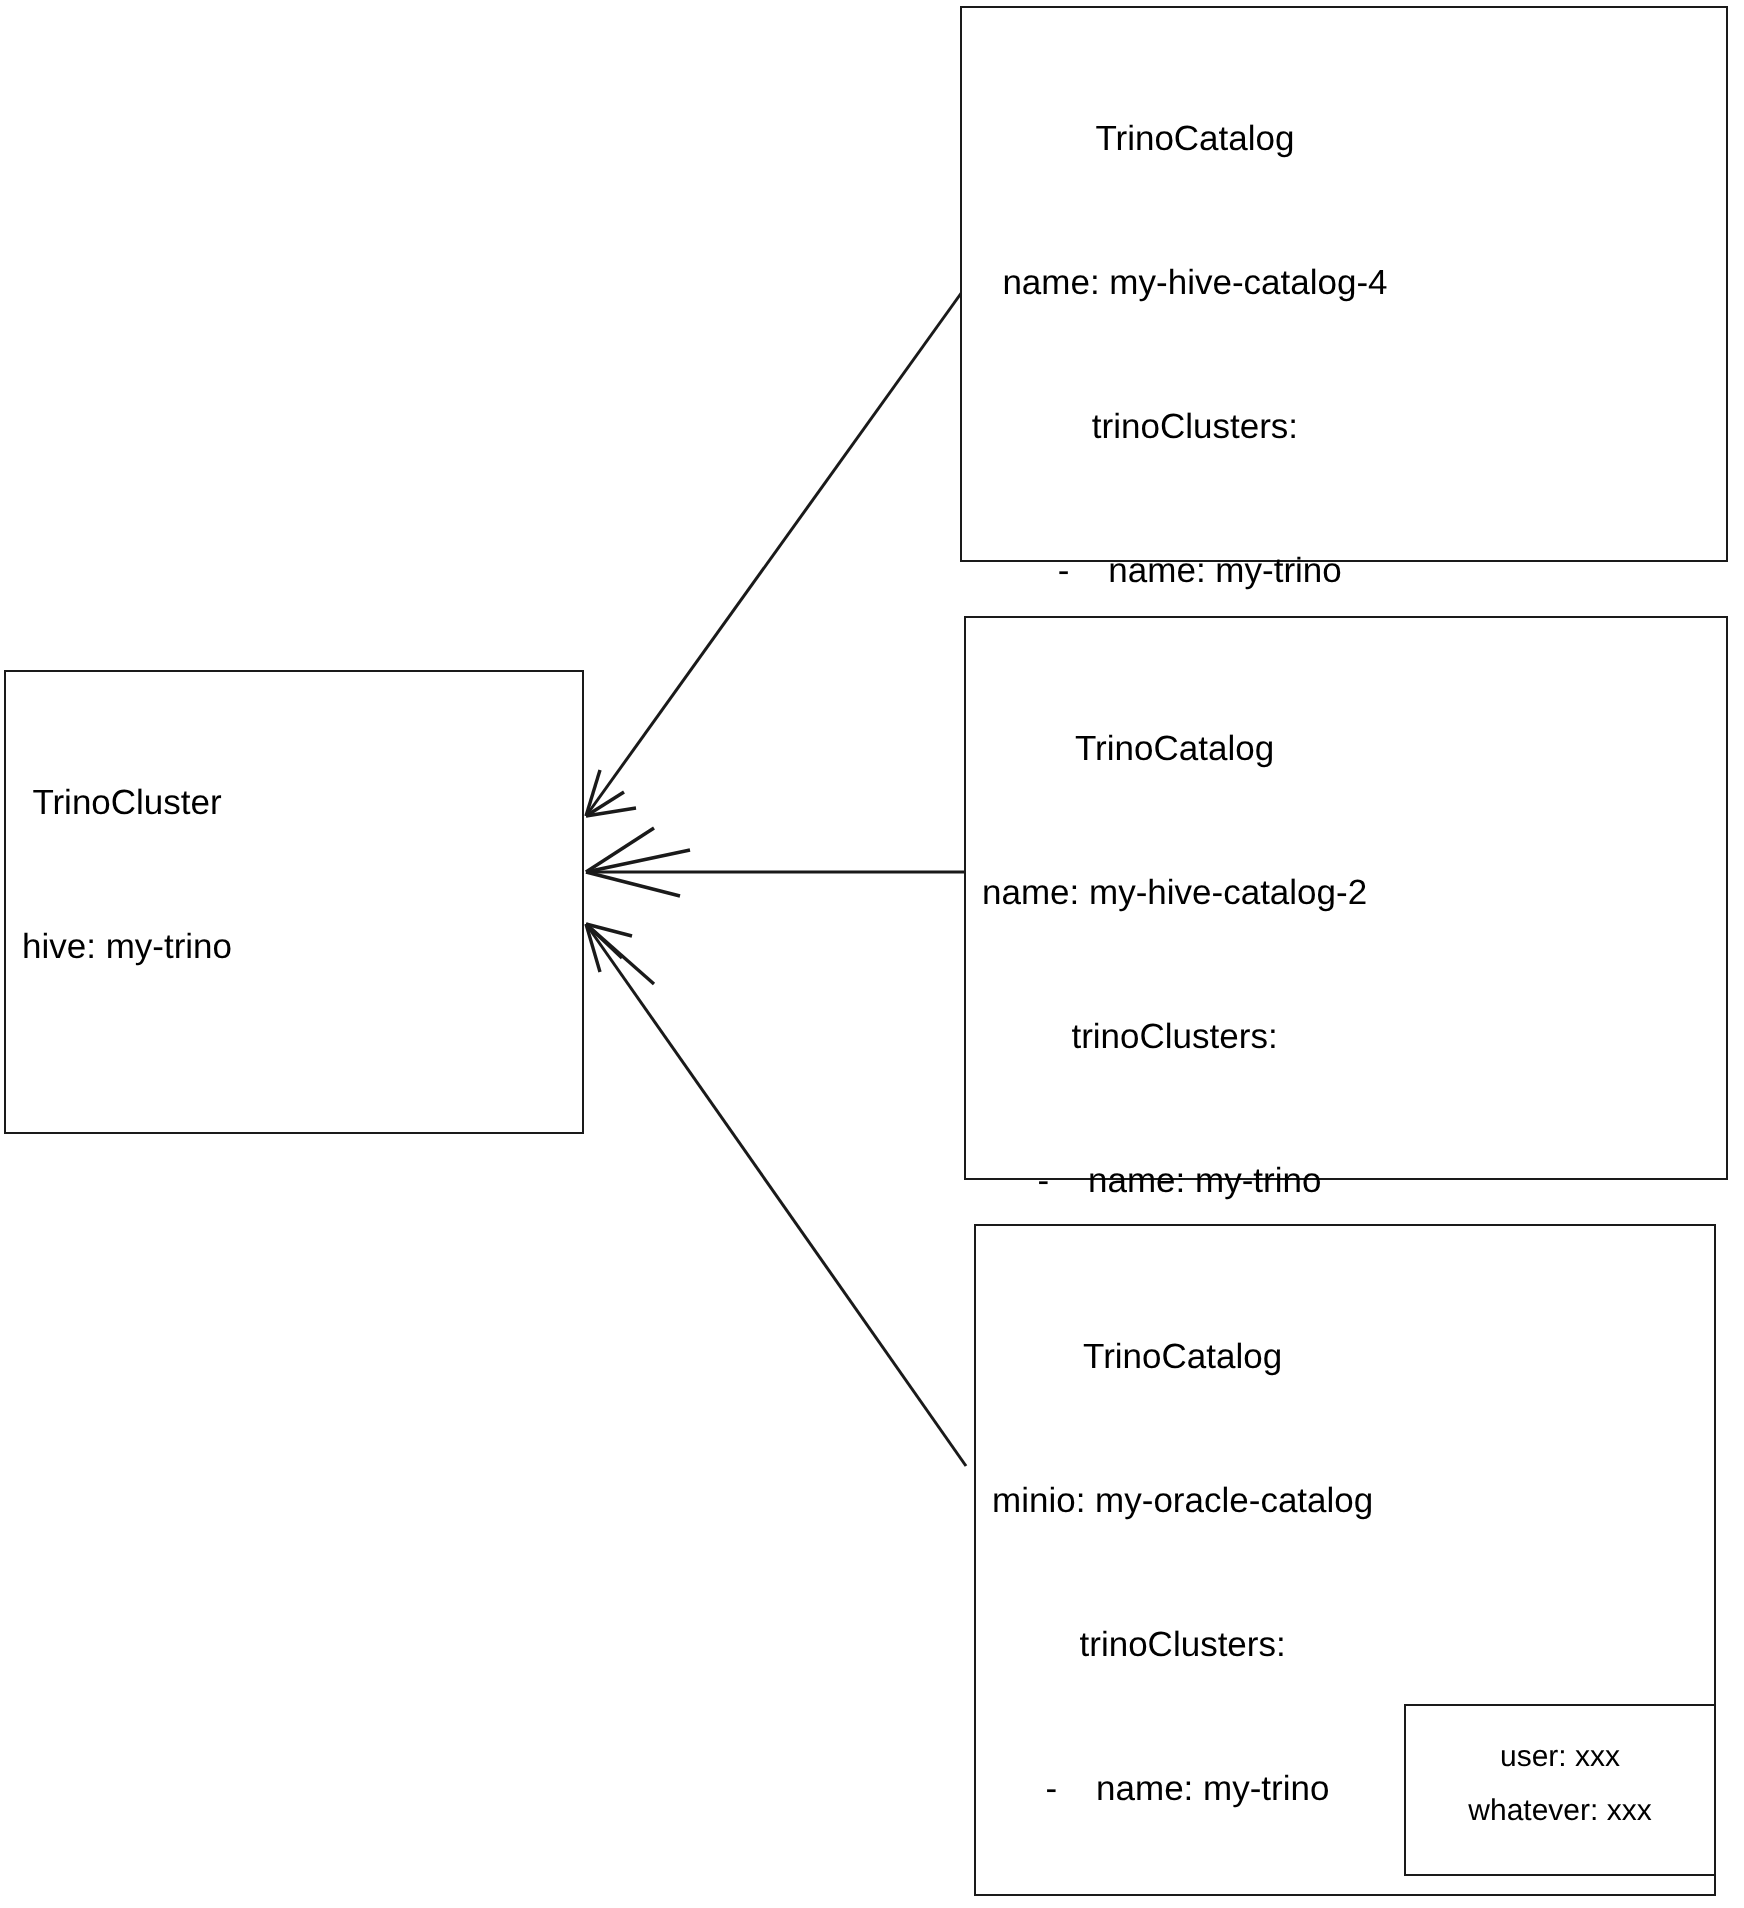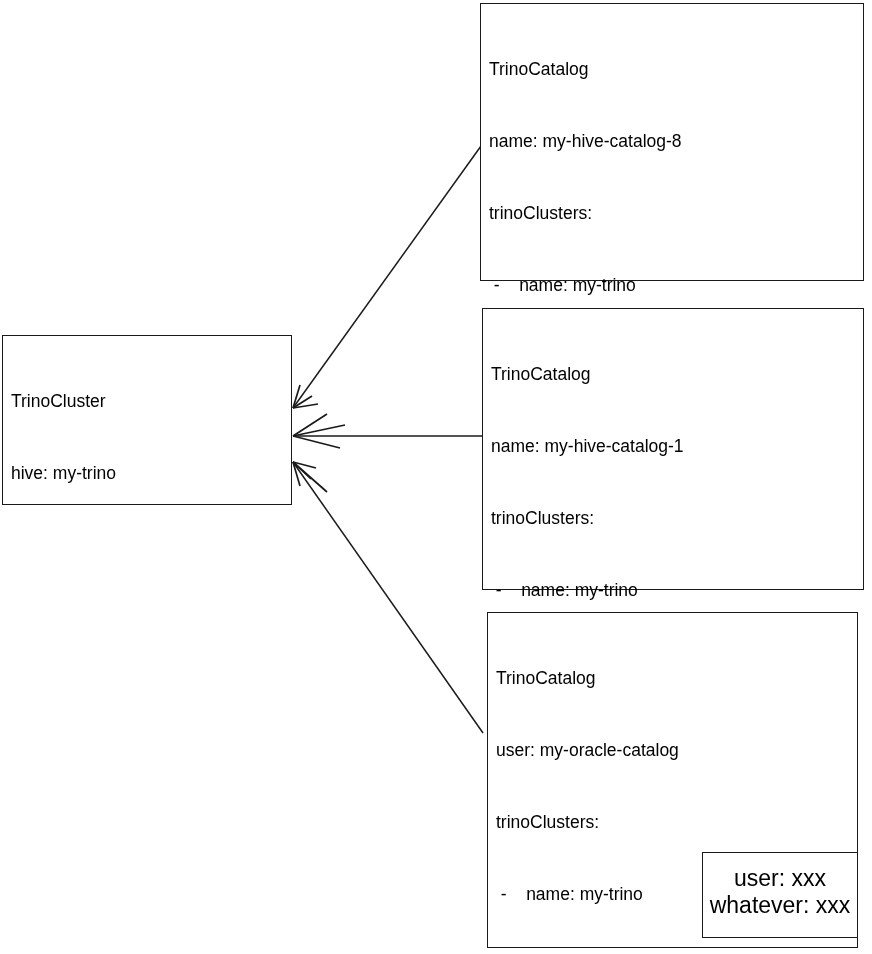--- a/index.html
+++ b/index.html
@@ -41,28 +41,29 @@
     left: 8px;
     top: 5px;
     font-size: 17.5px;
     line-height: 24px;
     white-space: pre;
     color: #000000;
   }
   .node-text .ln {
     display: block;
     white-space: pre;
+    text-align: center;
   }
 
   
   #node-trinocluster {
     left: 2px;
     top: 335px;
     width: 290px;
-    height: 170px;
+    height: 232px;
   }
   #node-catalog-hive1 {
     left: 480px;
     top: 3px;
     width: 384px;
     height: 278px;
   }
   #node-catalog-hive2 {
     left: 482px;
     top: 308px;
@@ -81,21 +82,21 @@
     width: 156px;
     height: 86px;
     border-width: 1.8px;
   }
   .secret-text {
     position: absolute;
     left: 0;
     top: 12px;
     width: 100%;
     text-align: center;
-    font-size: 23px;
+    font-size: 15px;
     line-height: 27px;
     color: #000000;
   }
   .secret-text .ln {
     display: block;
     white-space: pre;
   }
 </style>
 </head>
 <body>
@@ -136,48 +137,48 @@
   <div class="node" id="node-trinocluster">
     <div class="node-text">
       <span class="ln">TrinoCluster</span>
       <span class="ln">hive: my-trino</span>
     </div>
   </div>
 
   <div class="node" id="node-catalog-hive1">
     <div class="node-text">
       <span class="ln">TrinoCatalog</span>
-      <span class="ln">name: my-hive-catalog-8</span>
+      <span class="ln">name: my-hive-catalog-4</span>
       <span class="ln">trinoClusters:</span>
       <span class="ln"> -    name: my-trino</span>
       <span class="ln">hive:</span>
       <span class="ln">   s3: # S3ConnnectionSpec</span>
       <span class="ln">      inline:</span>
       <span class="ln">         host: minio</span>
       <span class="ln">   metastore: # whatever</span>
     </div>
   </div>
 
   <div class="node" id="node-catalog-hive2">
     <div class="node-text">
       <span class="ln">TrinoCatalog</span>
-      <span class="ln">name: my-hive-catalog-1</span>
+      <span class="ln">name: my-hive-catalog-2</span>
       <span class="ln">trinoClusters:</span>
       <span class="ln"> -    name: my-trino</span>
       <span class="ln">hive:</span>
       <span class="ln">   hdfs:</span>
       <span class="ln">      # TBD</span>
       <span class="ln">   metastore: # whatever</span>
     </div>
   </div>
 
   <div class="node" id="node-catalog-oracle">
     <div class="node-text">
       <span class="ln">TrinoCatalog</span>
-      <span class="ln">user: my-oracle-catalog</span>
+      <span class="ln">minio: my-oracle-catalog</span>
       <span class="ln">trinoClusters:</span>
       <span class="ln"> -    name: my-trino</span>
       
       
       
     </div>
   </div>
 
   <div class="node" id="node-secret">
     <div class="secret-text">

